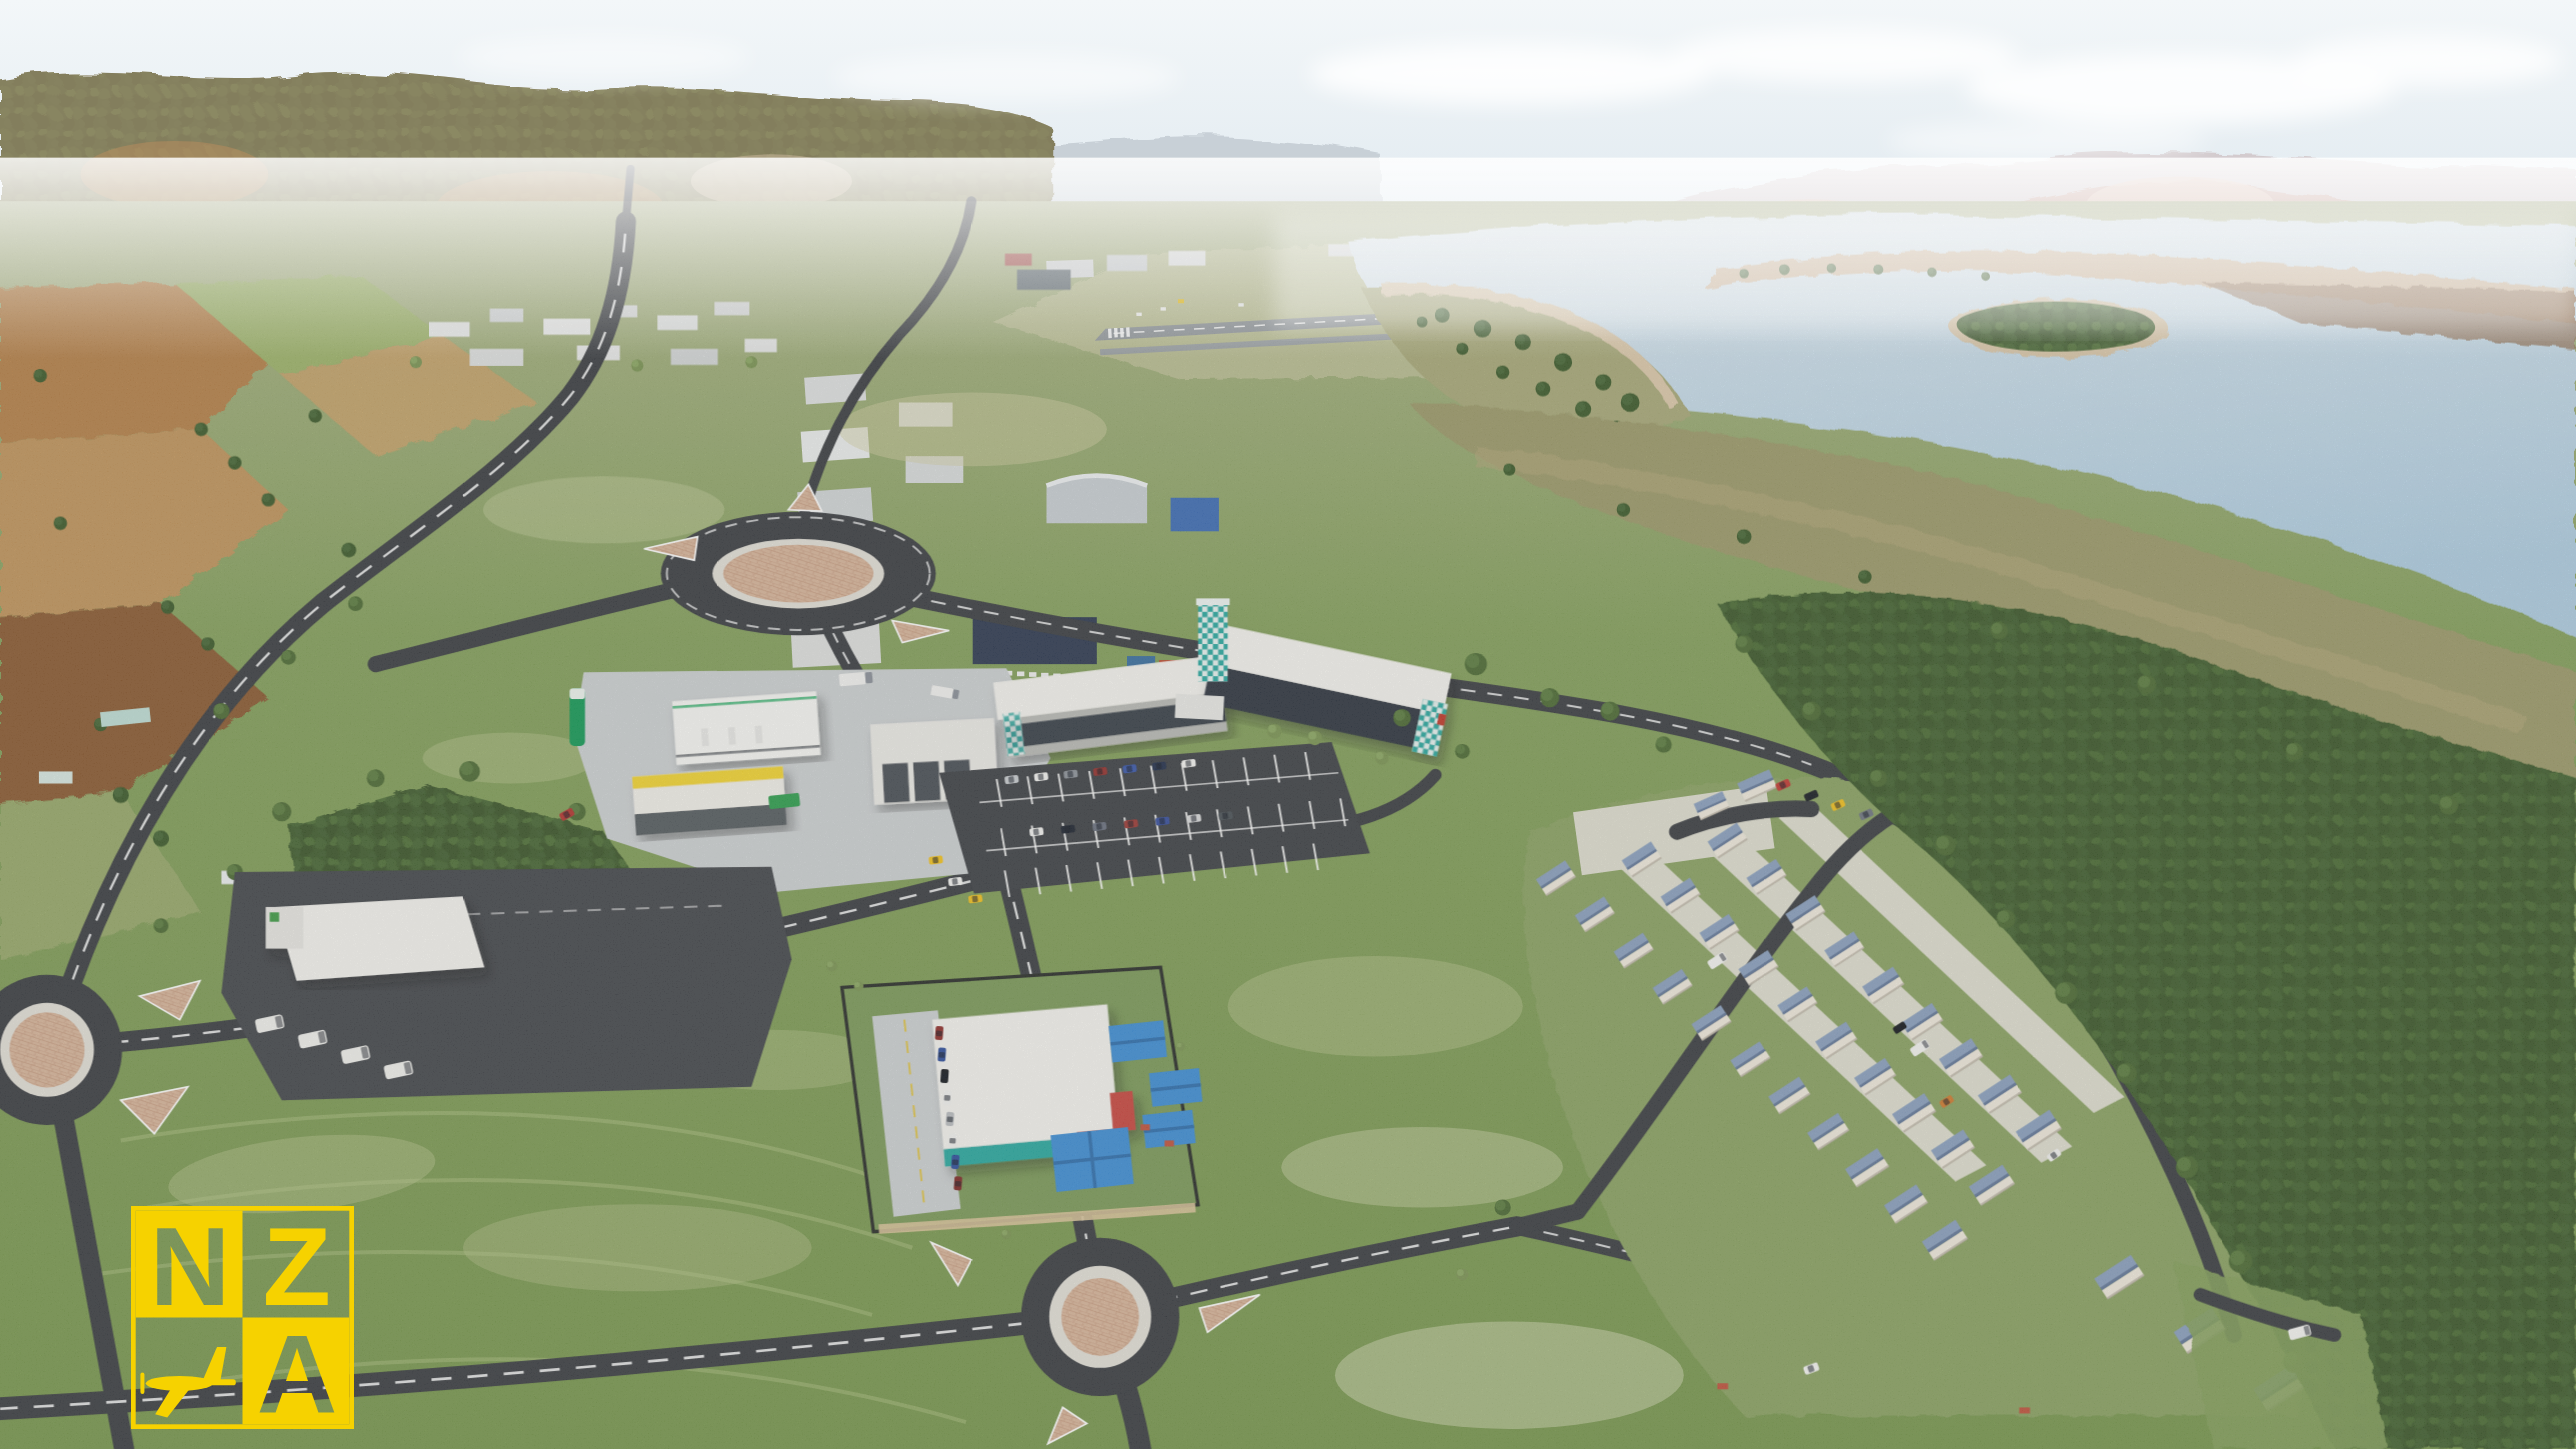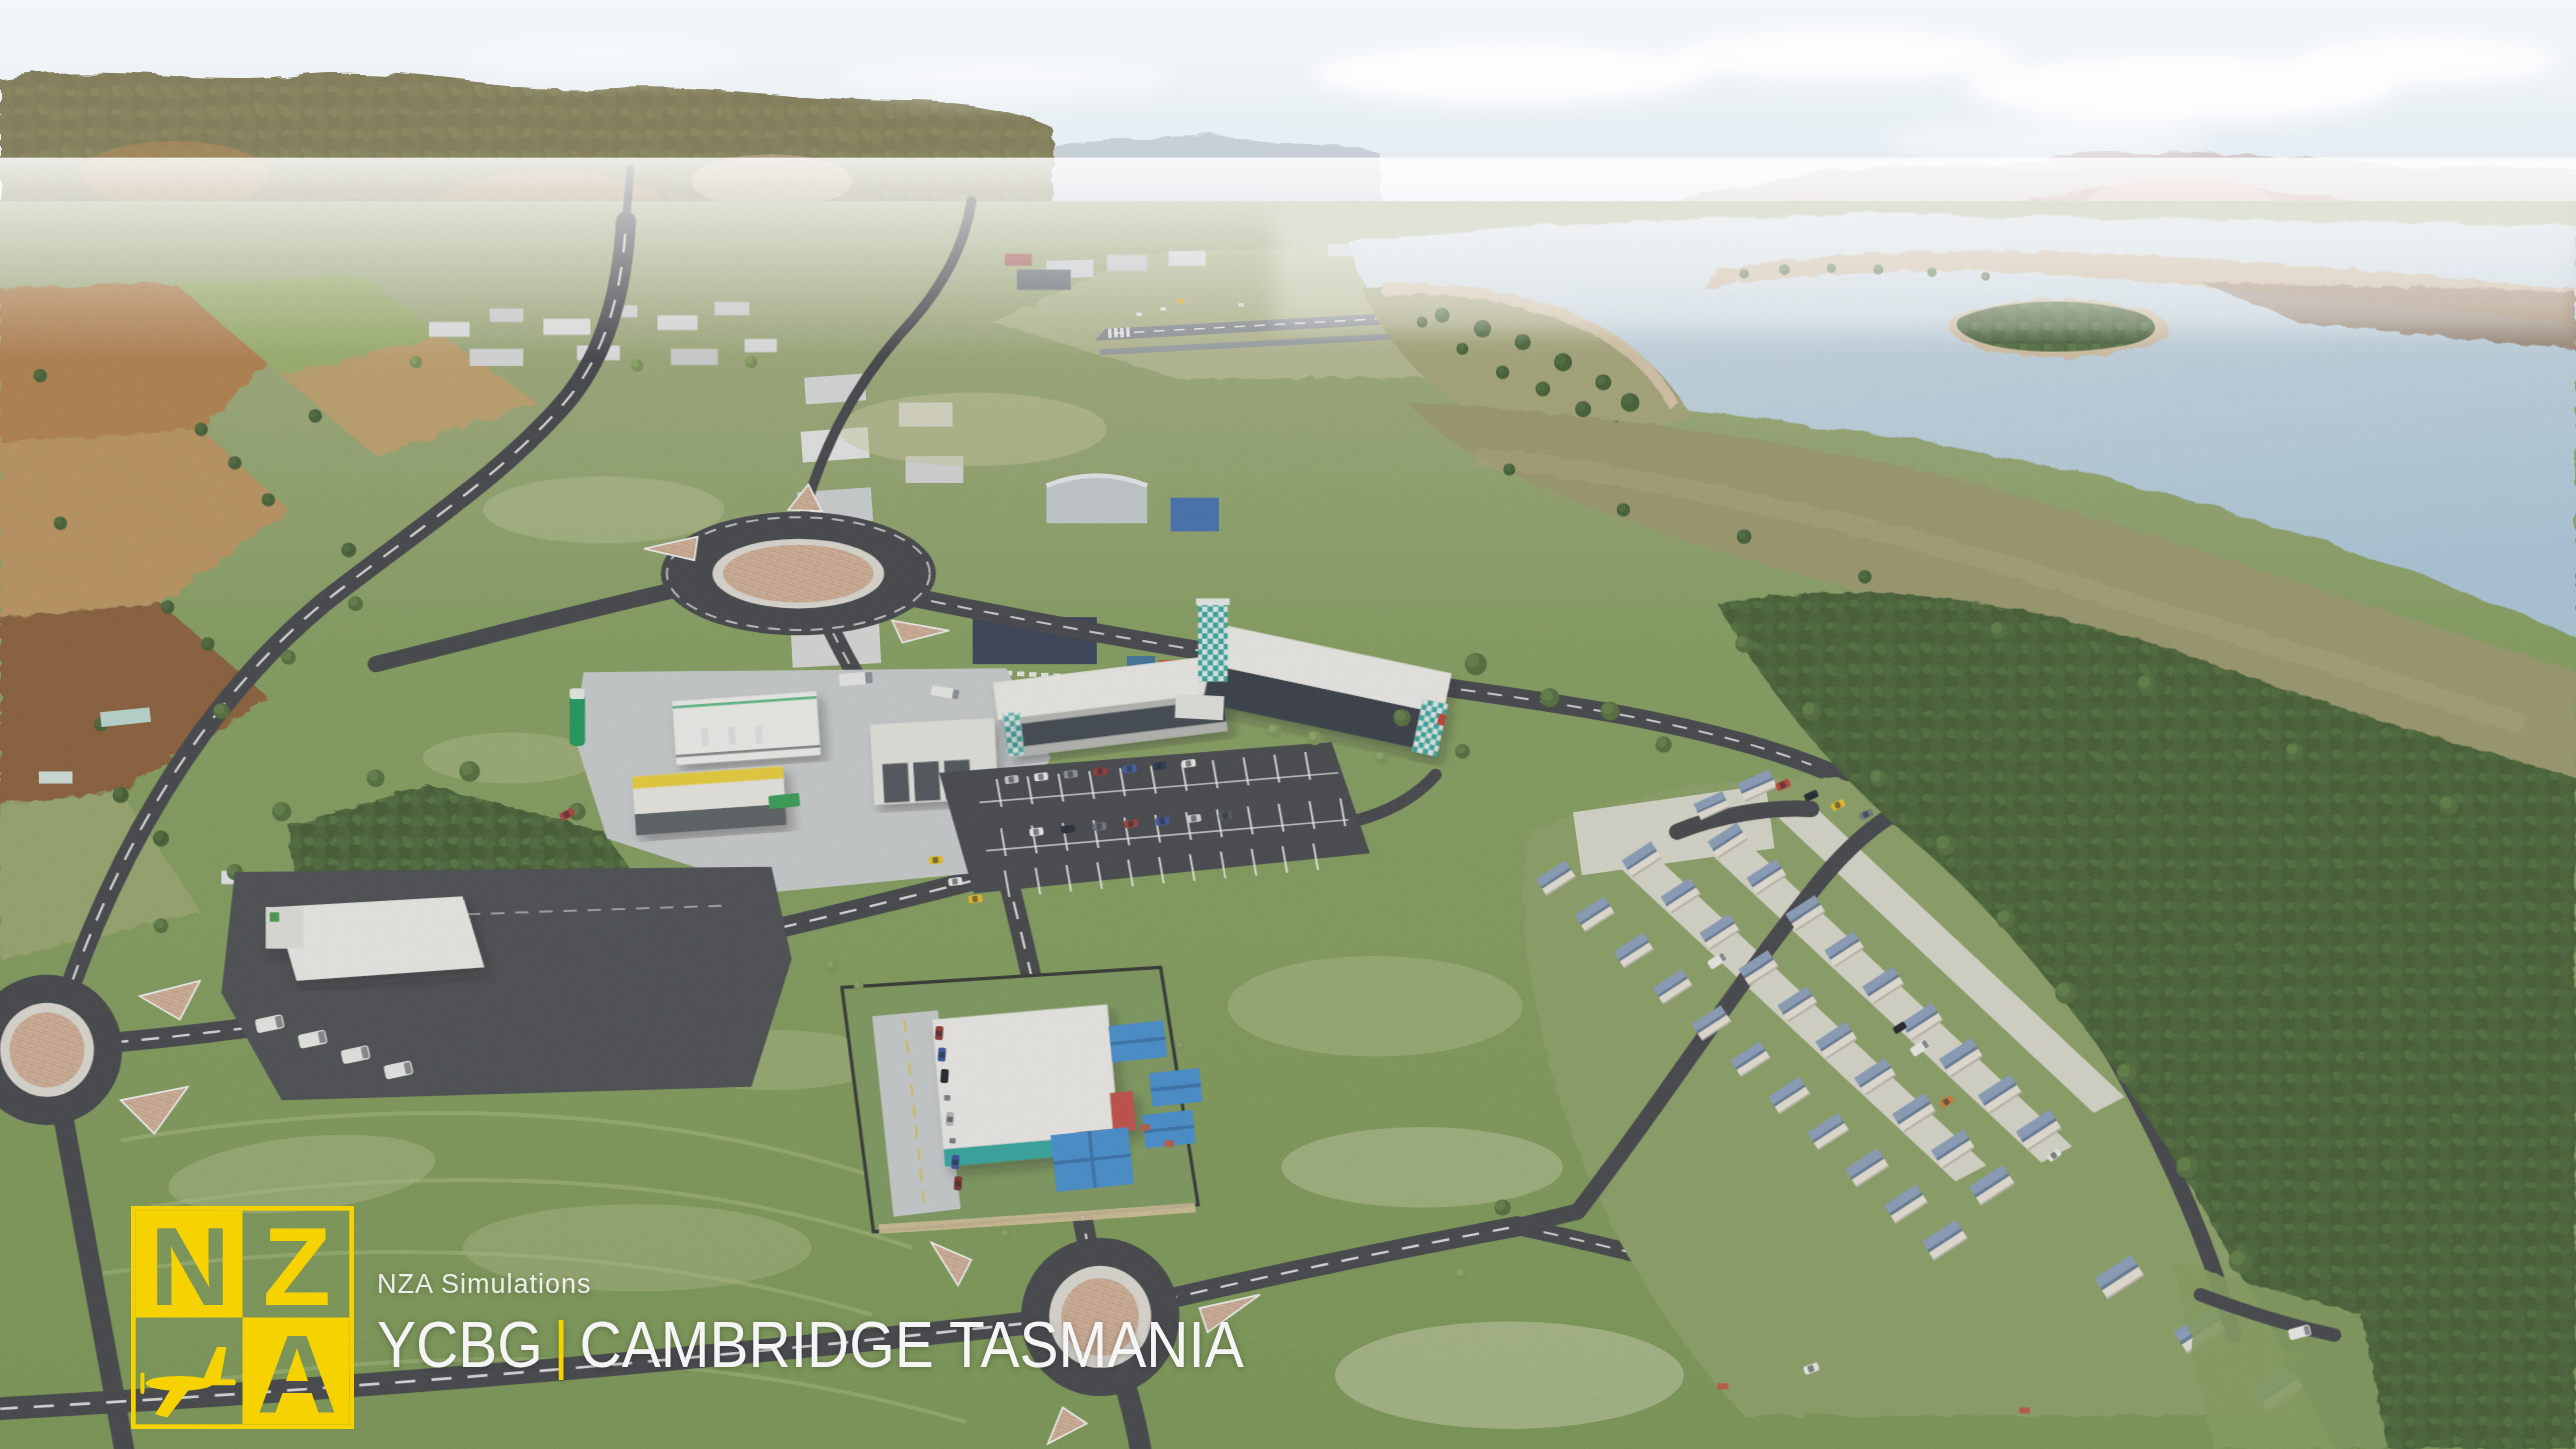--- a/index.html
+++ b/index.html
@@ -686,21 +686,15 @@
           <path d="M94,88 L118,32 L132,32 L122,88 Z"></path>
           <rect x="106" y="80" width="40" height="9" rx="4"></rect>
           <path d="M52,90 L26,132 L44,137 L76,96 Z"></path>
         </g>
       </mask>
     </defs>
     <rect x="0" y="0" width="332" height="332" fill="#F6D200" mask="url(#logoMask)"></rect>
   </svg>
 </div>
 
-<div class="brandblock">
-  <div class="brand-line">NZA Simulations</div>
-  <div class="title-line">
-    <span>YCBG</span><span class="pipe" style="color: rgb(246, 210, 0);">|</span><span>CAMBRIDGE TASMANIA</span>
-  </div>
+
 </div>
 
-</div>
-
 
 </body></html>

